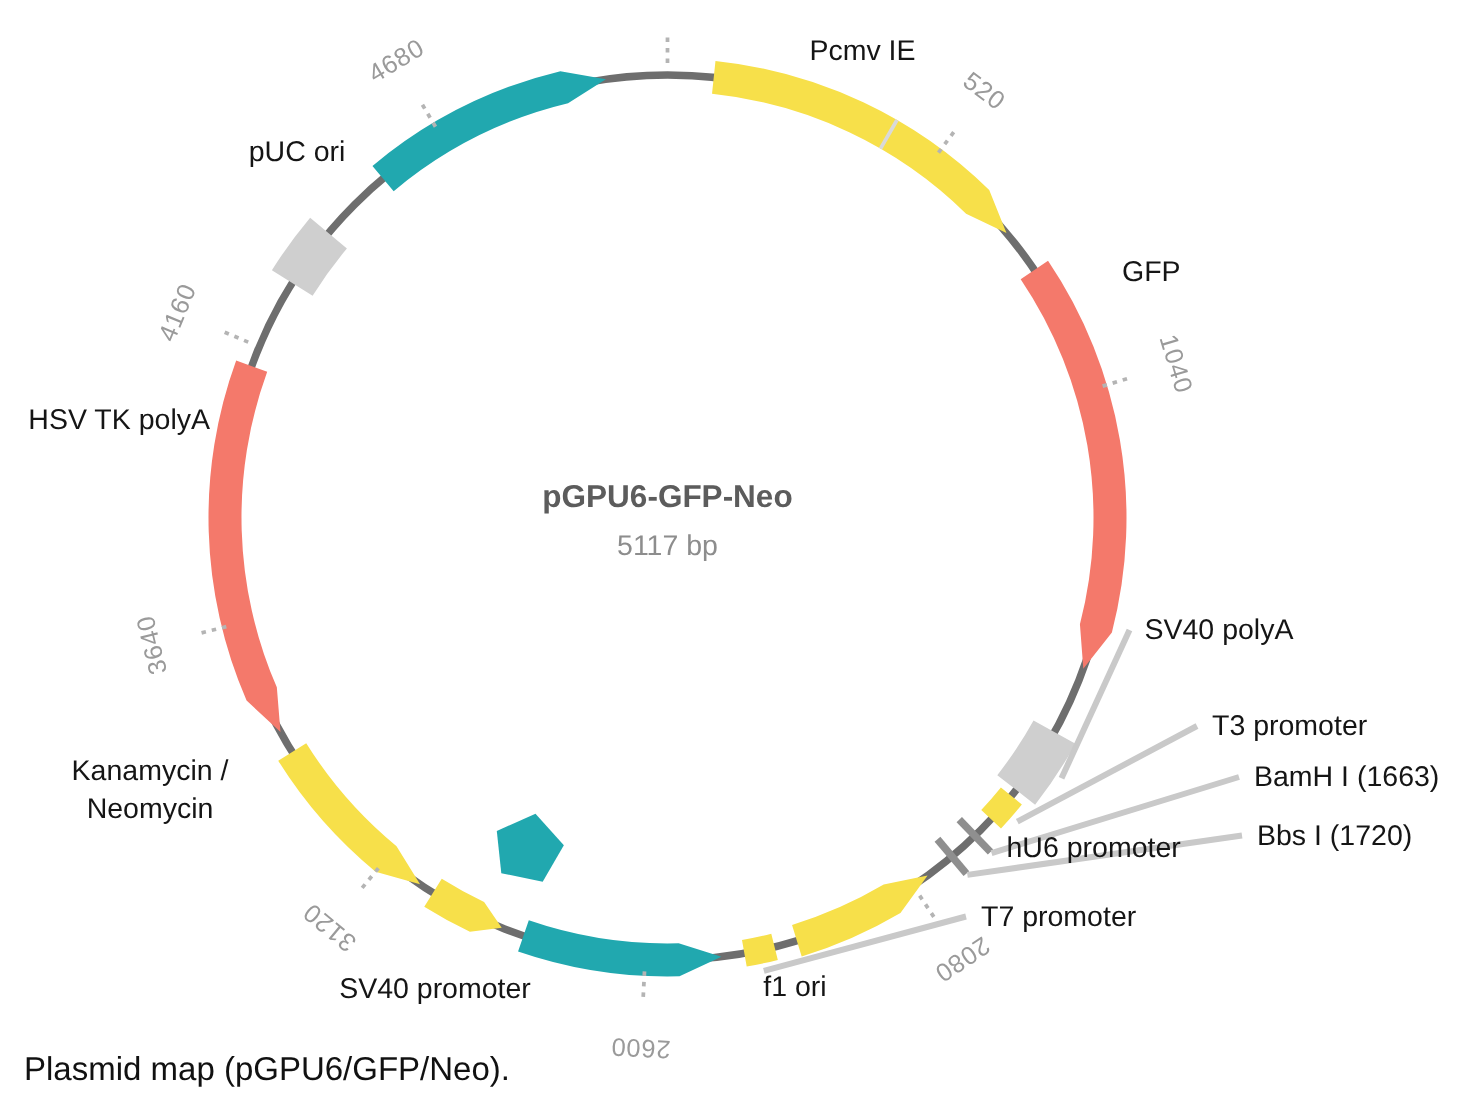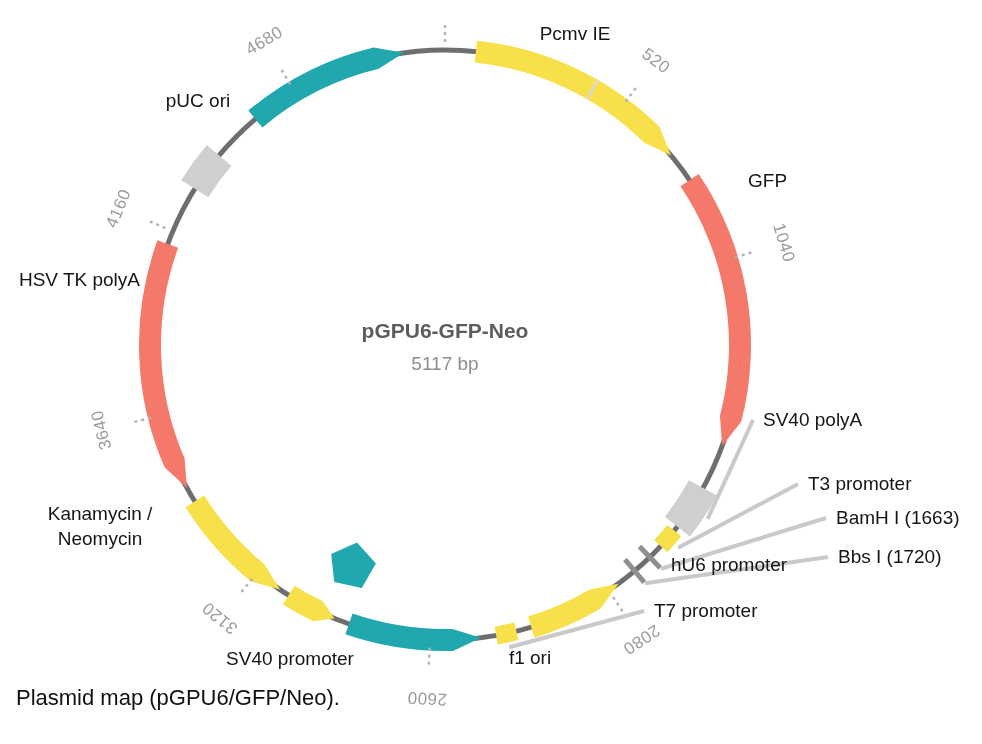--- a/index.html
+++ b/index.html
@@ -3,21 +3,21 @@
 <meta charset="utf-8">
 <style>
   html,body{margin:0;padding:0;background:#ffffff;}
   body{width:982px;height:744px;overflow:hidden;font-family:"Liberation Sans",sans-serif;}
   #stage{position:relative;width:982px;height:744px;background:#fff;}
   svg#map{position:absolute;left:0;top:0;width:982px;height:744px;display:block;}
   .ft-label{font-family:"Liberation Sans",sans-serif;font-size:19px;fill:#151515;}
   .tick-num{font-family:"Liberation Sans",sans-serif;font-size:17px;fill:#9a9a9a;letter-spacing:0.5px;}
   .title-main{font-family:"Liberation Sans",sans-serif;font-size:21px;font-weight:bold;fill:#5c5c5c;}
   .title-sub{font-family:"Liberation Sans",sans-serif;font-size:19px;fill:#8d8d8d;}
-  #caption{position:absolute;left:16px;top:685px;font-size:22px;color:#111;font-family:"Liberation Sans",sans-serif;white-space:nowrap;}
+  #caption{position:absolute;left:16px;top:700px;font-size:22px;color:#111;font-family:"Liberation Sans",sans-serif;white-space:nowrap;}
   .leader{stroke:#c9c9c9;stroke-width:4;stroke-linecap:butt;}
   .backbone{fill:none;stroke:#6e6e6e;stroke-width:5;}
   .tickline{stroke:#b4b4b4;stroke-width:2.5;stroke-dasharray:3 4;}
   .sitemark{stroke:#8f8f8f;stroke-width:5;}
 </style>
 </head>
 <body>
 
 <div id="stage">
   <svg id="map" viewBox="0 0 982 744">

